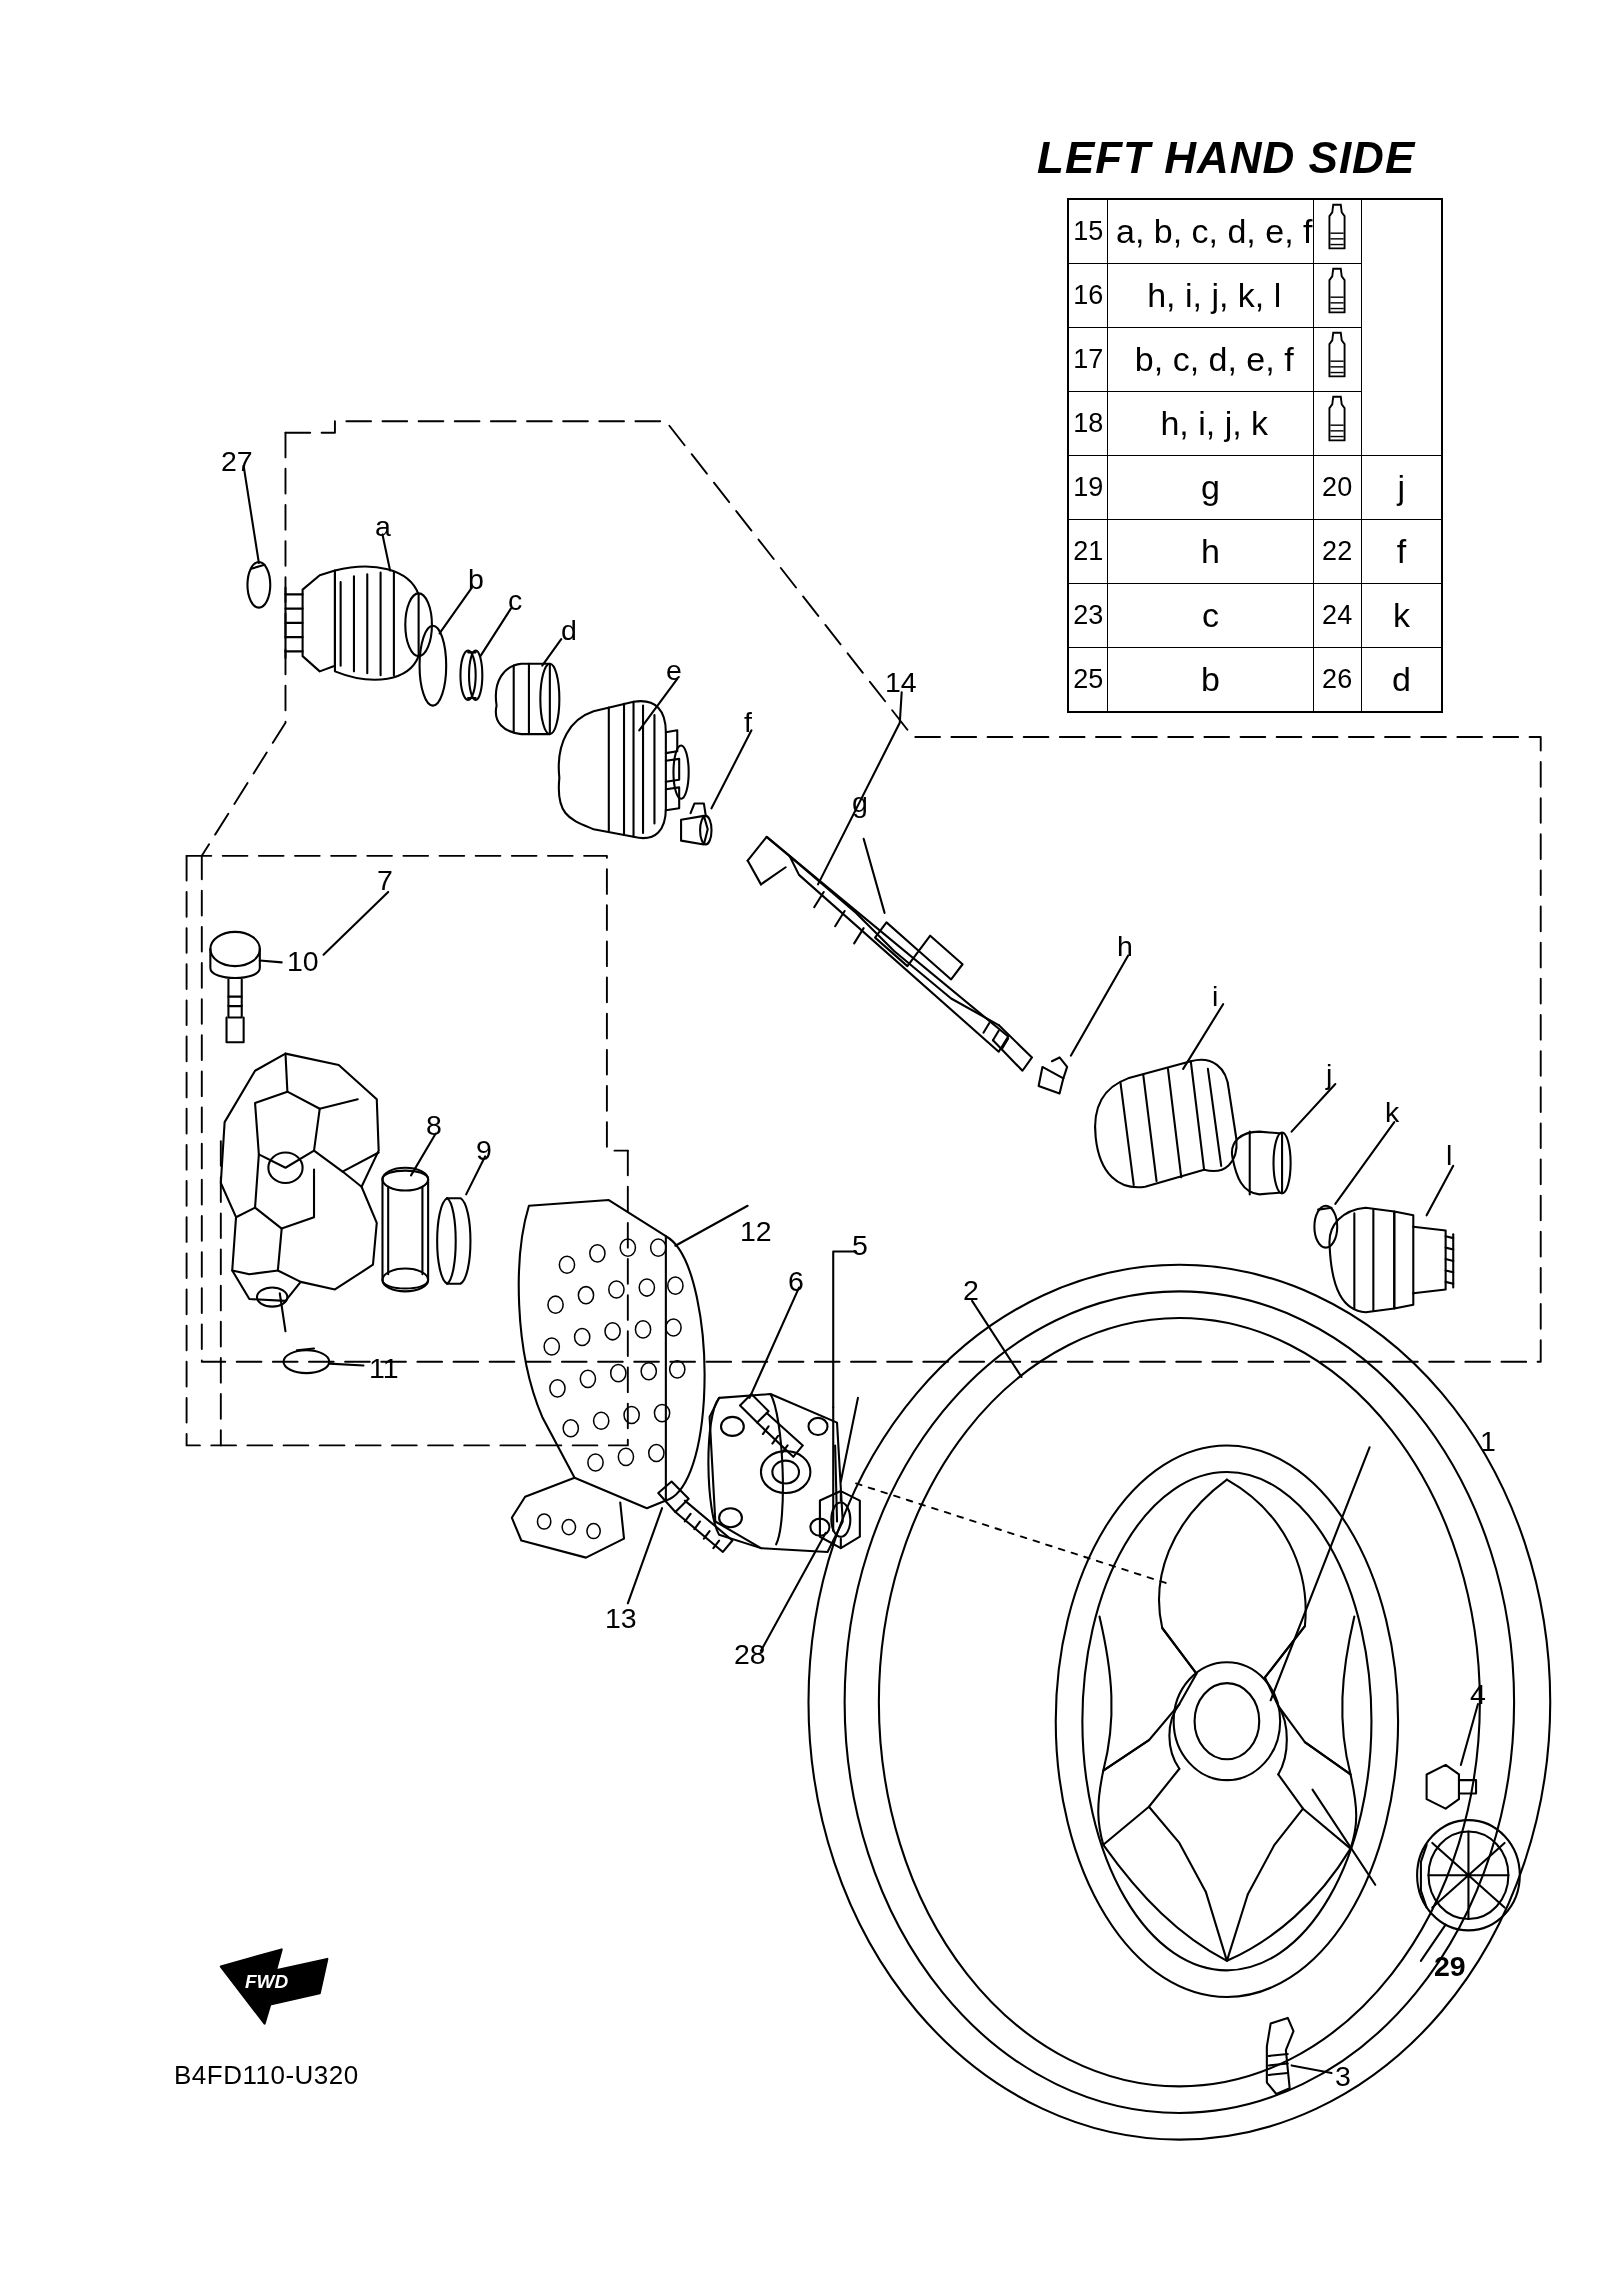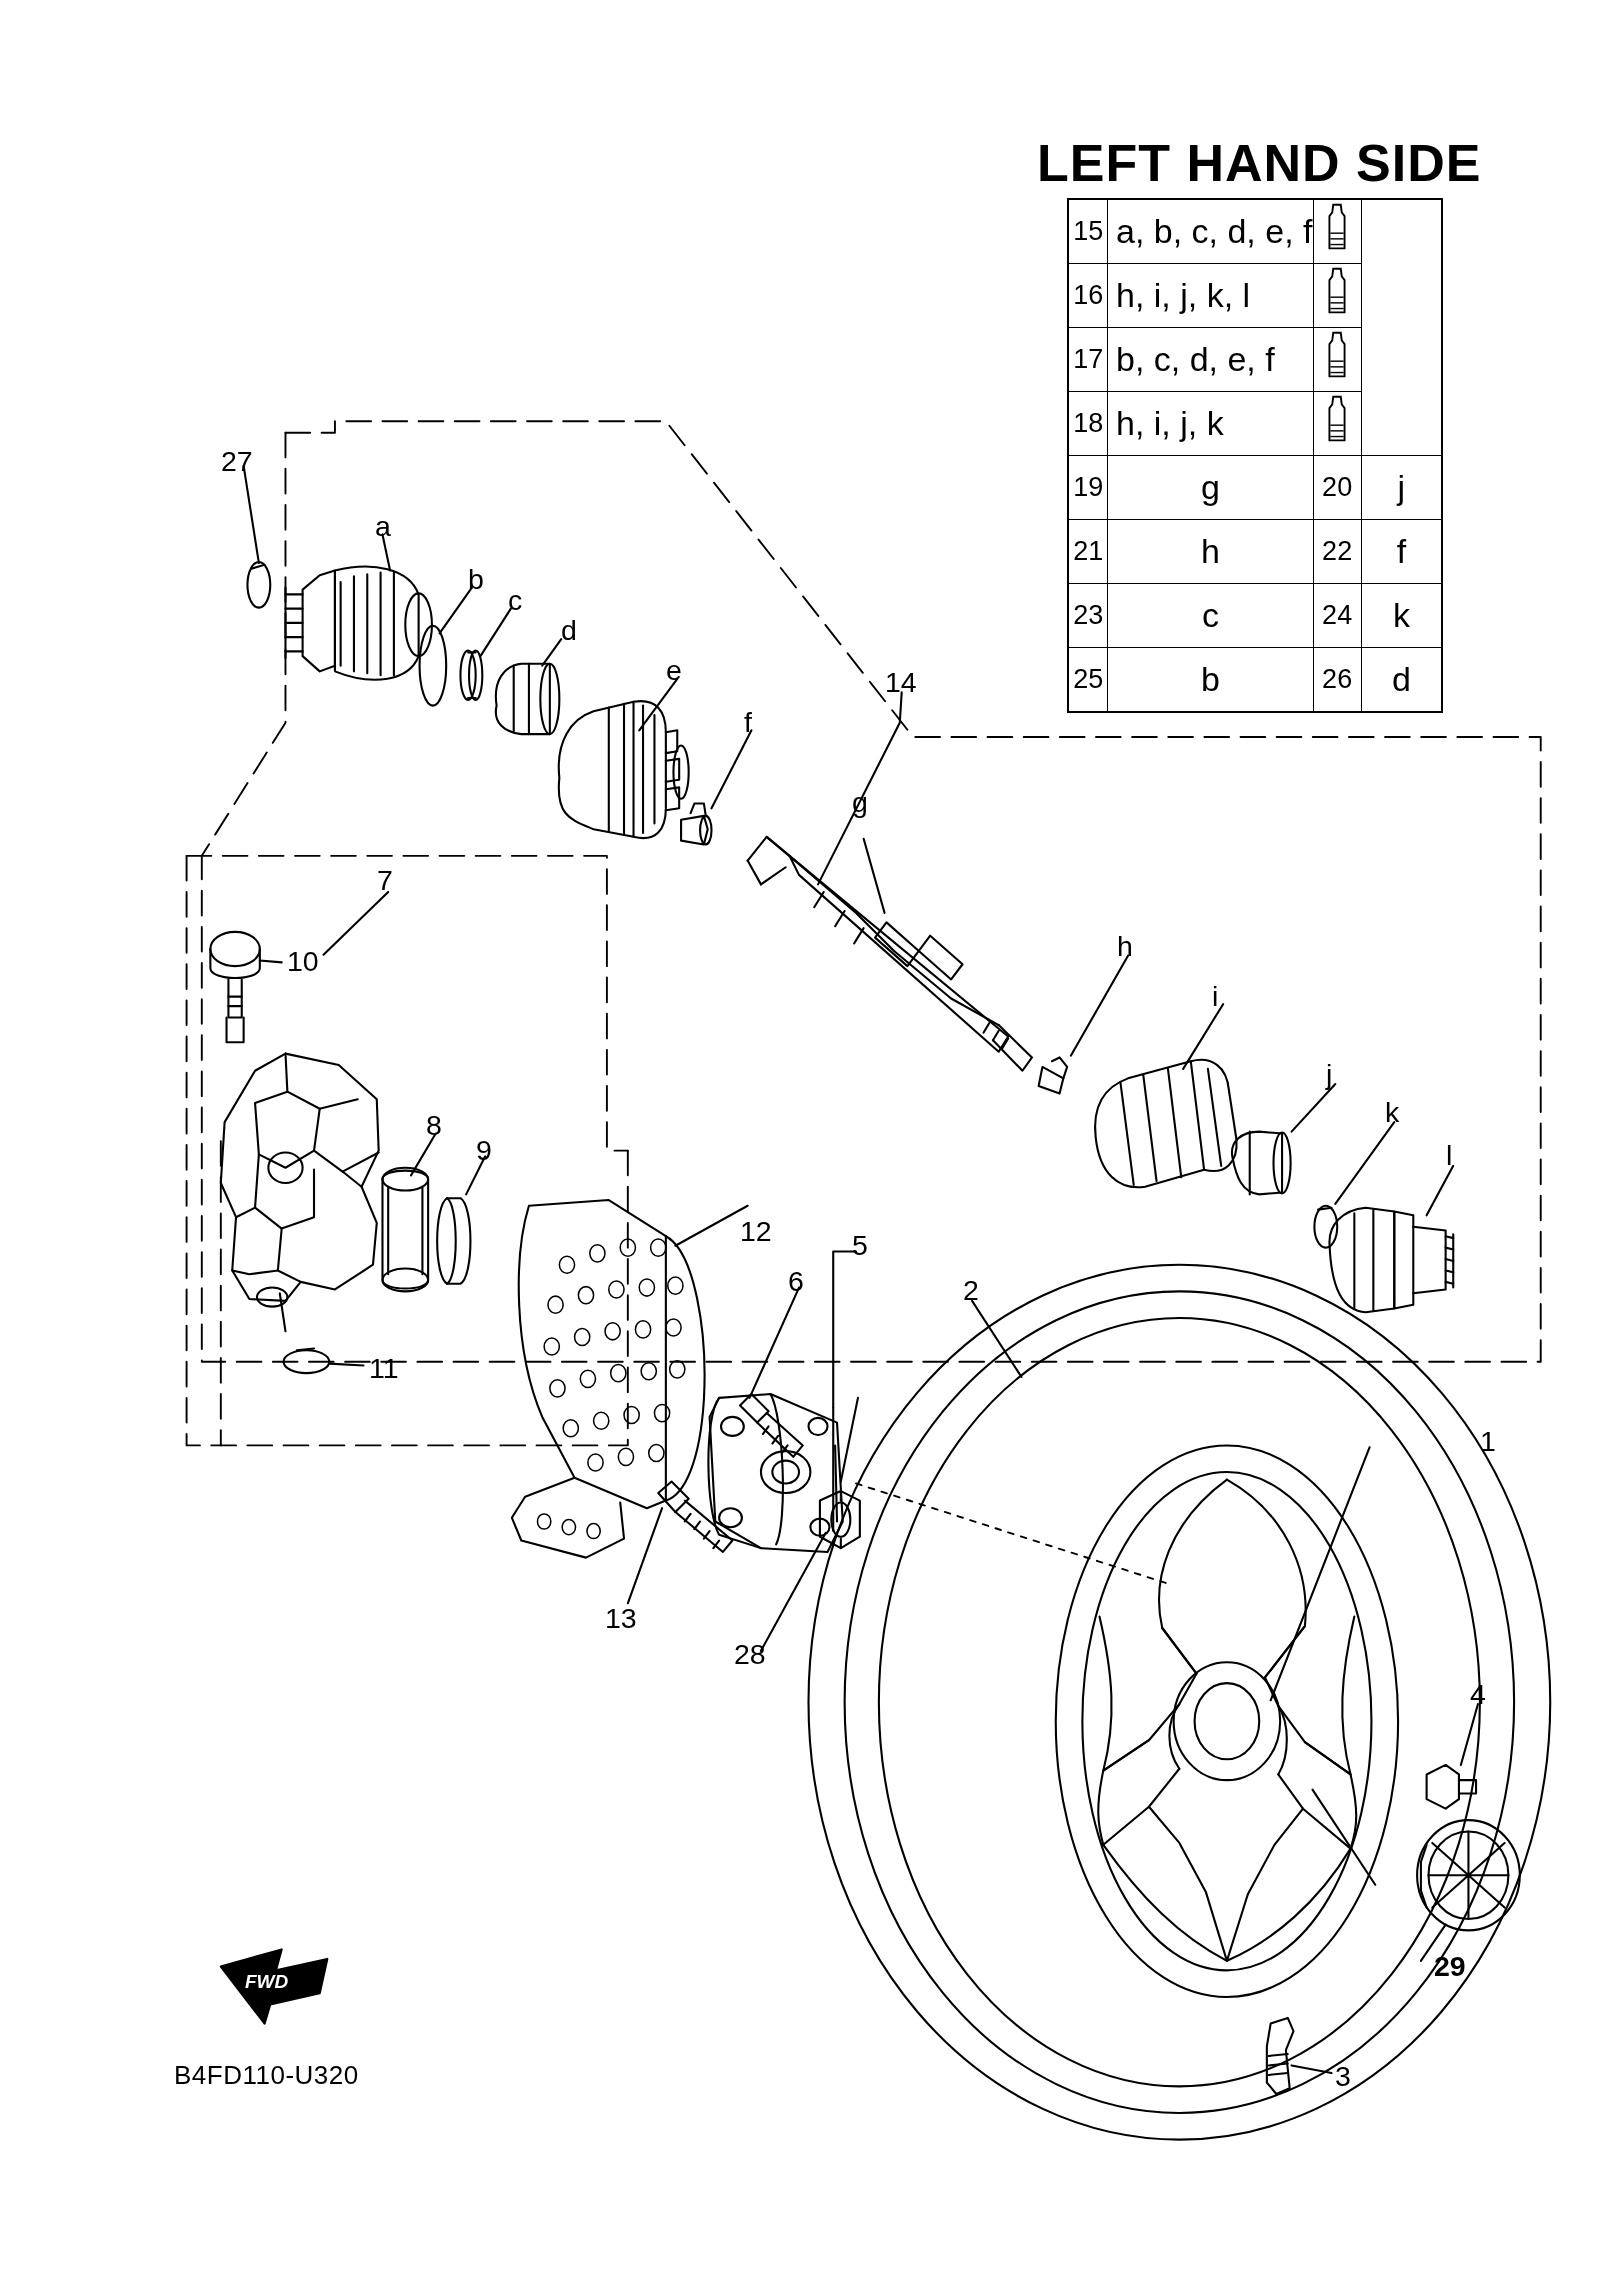--- a/index.html
+++ b/index.html
@@ -20,22 +20,23 @@
   }
   svg.layer {
     position: absolute;
     left: 0;
     top: 0;
     width: 1617px;
     height: 2287px;
   }
   .title-text {
     position: absolute;
+    font-style: italic;
     font-weight: bold;
-    font-size: 52px;
+    font-size: 44px;
     letter-spacing: 1px;
     white-space: nowrap;
   }
   .legend {
     position: absolute;
     border-collapse: collapse;
     border: 2.9px solid #000;
     font-size: 32px;
   }
   .legend td {
@@ -43,21 +44,21 @@
     padding: 0;
     text-align: center;
     vertical-align: middle;
     height: 63px;
   }
   .legend td.num {
     width: 49px;
     font-size: 27px;
   }
   .legend td.letters {
-    text-align: left;
+    text-align: center;
     padding-left: 7.6px;
     font-size: 34px;
     white-space: nowrap;
   }
   .legend td.tubecell {
     width: 59px;
   }
   .legend td.letter-c {
     font-size: 34px;
     width: 156px;

